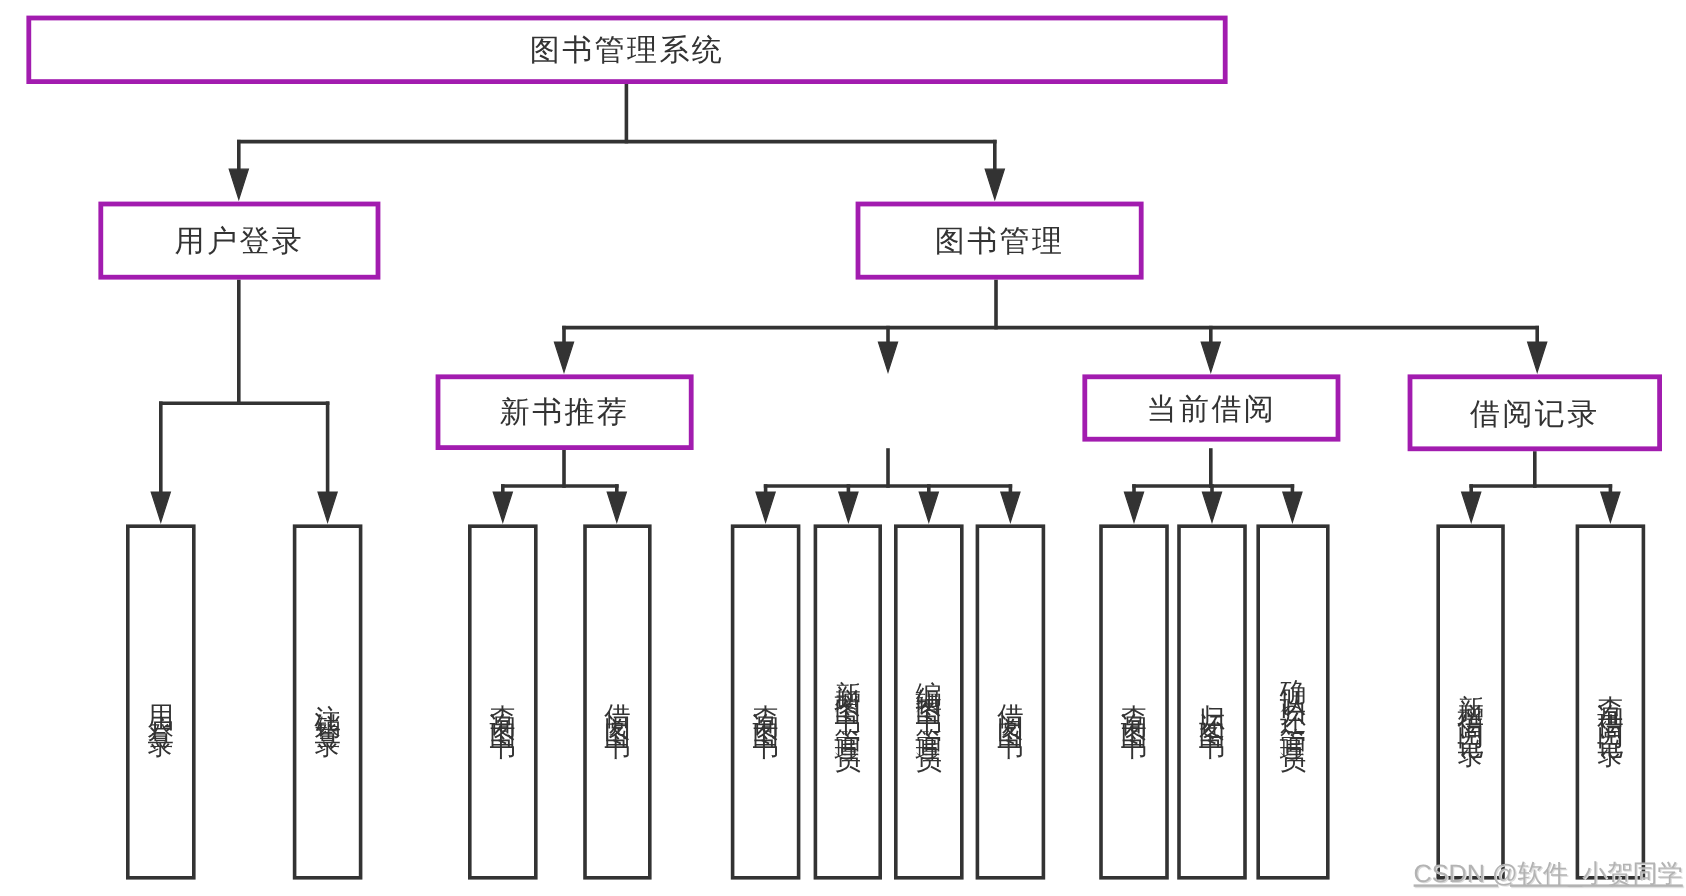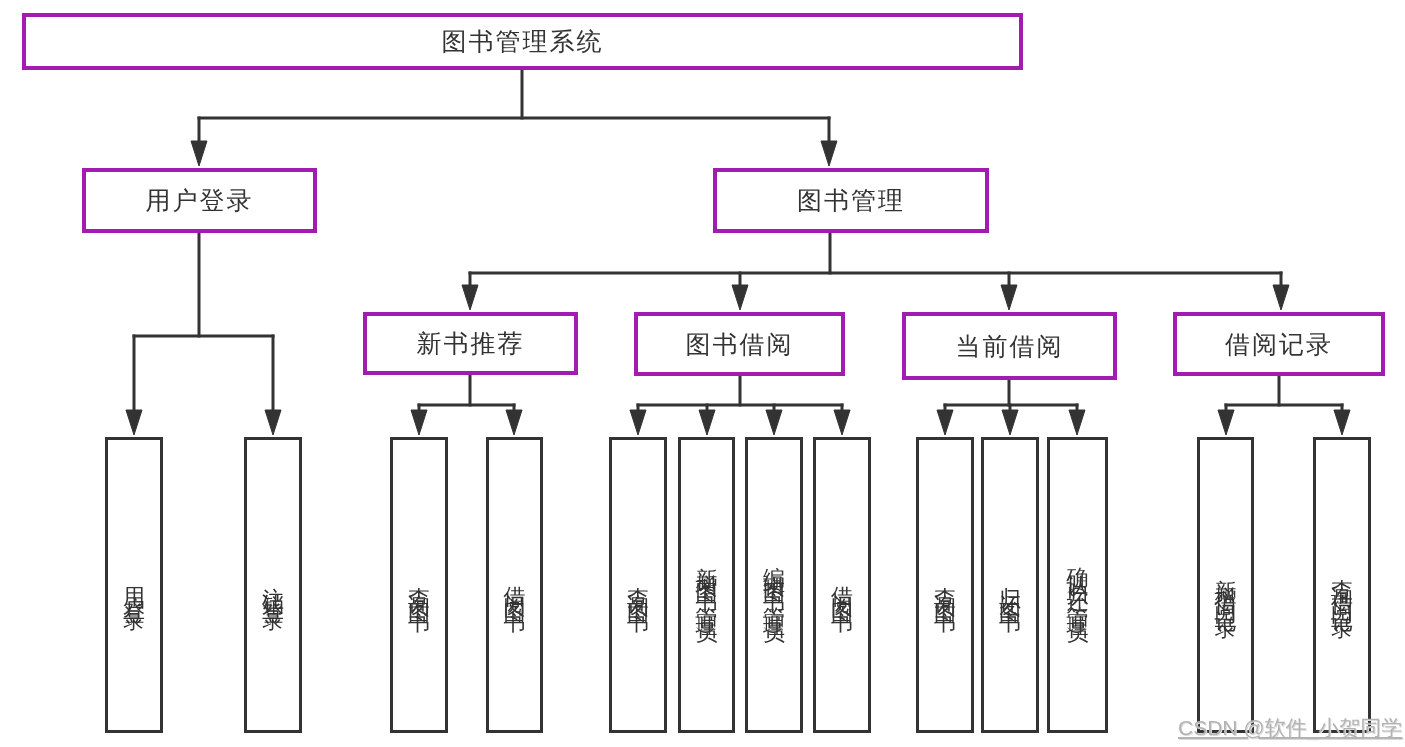--- a/index.html
+++ b/index.html
@@ -100,25 +100,24 @@
     <line x1="1226" y1="405" x2="1342" y2="405"></line>
     <line x1="1226" y1="405" x2="1226" y2="415"></line>
       <polygon points="1226,435 1218,410 1234,410"></polygon>
     <line x1="1342" y1="405" x2="1342" y2="415"></line>
       <polygon points="1342,435 1334,410 1350,410"></polygon>
   </svg>
 
   <div class="node" style="left:22px;top:13px;width:1001px;height:57px">图书管理系统</div>
 
   <div class="node" style="left:82px;top:168px;width:235px;height:65px">用户登录</div>
-  <div class="node" style="left:713px;top:168px;width:276px;height:65px">图书管理</div>
+  <div class="node" style="left:713px;top:168px;width:240px;height:65px">图书管理</div>
 
   <div class="node" style="left:363px;top:312px;width:215px;height:63px">新书推荐</div>
-  <div class="node" style="left:634px;top:312px;width:211px;height:64px">图书借阅</div>
-  <div class="node" style="left:902px;top:312px;width:215px;height:68px">当前借阅</div>
+  <div class="node" style="left:902px;top:312px;width:215px;height:56px">当前借阅</div>
   <div class="node" style="left:1173px;top:312px;width:212px;height:64px">借阅记录</div>
 
   <div class="vnode" style="left:105px;top:437px;width:58px;height:296px">用户登录</div>
   <div class="vnode" style="left:244px;top:437px;width:58px;height:296px">注销登录</div>
 
   <div class="vnode" style="left:390px;top:437px;width:58px;height:296px">查询图书</div>
   <div class="vnode" style="left:486px;top:437px;width:57px;height:296px">借阅图书</div>
 
   <div class="vnode" style="left:609px;top:437px;width:58px;height:296px">查询图书</div>
   <div class="vnode" style="left:678px;top:437px;width:57px;height:296px">新增图书（管理员）</div>

